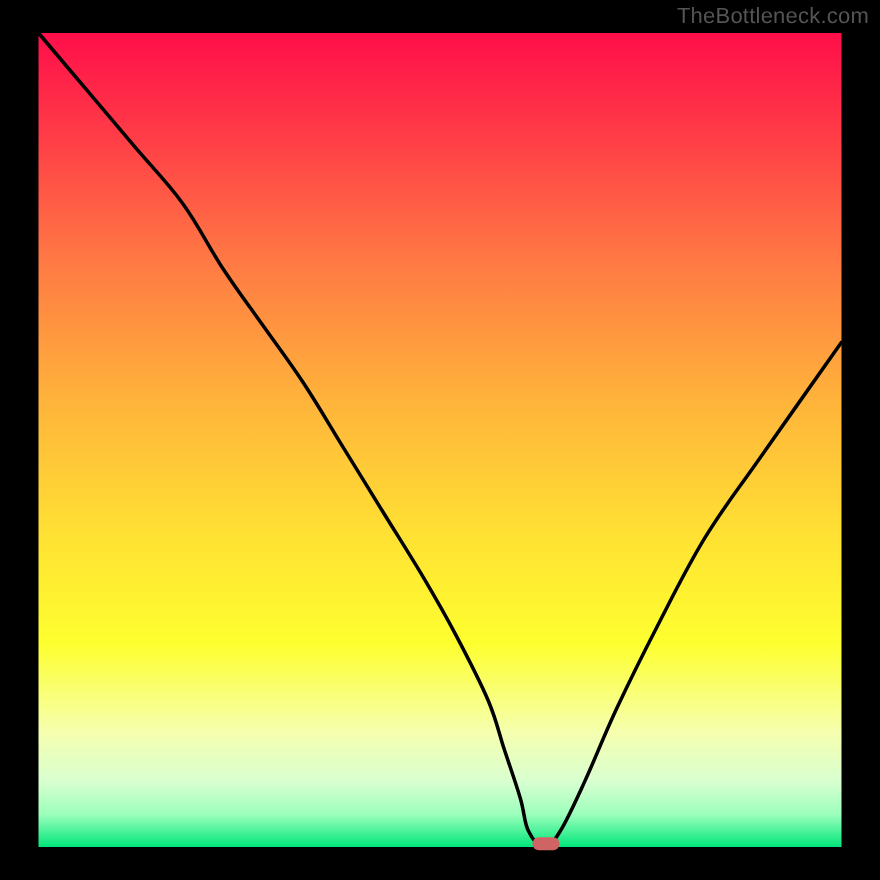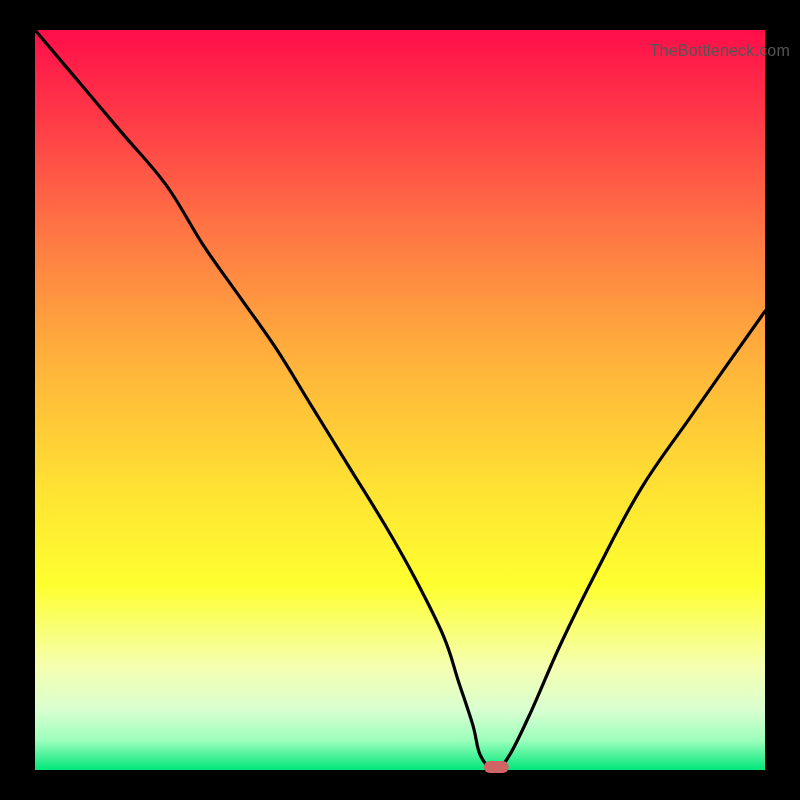--- a/index.html
+++ b/index.html
@@ -13,26 +13,25 @@
   .chart-container {
     position: relative;
     width: 800px;
     height: 800px;
   }
   .attribution {
     position: absolute;
     top: 4px;
     right: 10px;
     font-family: Arial, Helvetica, sans-serif;
-    font-size: 16px;
+    font-size: 20px;
     color: #555555;
     font-weight: 500;
     letter-spacing: 0.2px;
     z-index: 10;
-    margin-top: 38px;
   }
   svg {
     display: block;
   }
 </style>
 </head>
 <body>
 
 <div class="chart-container">
   <div class="attribution">TheBottleneck.com</div>

